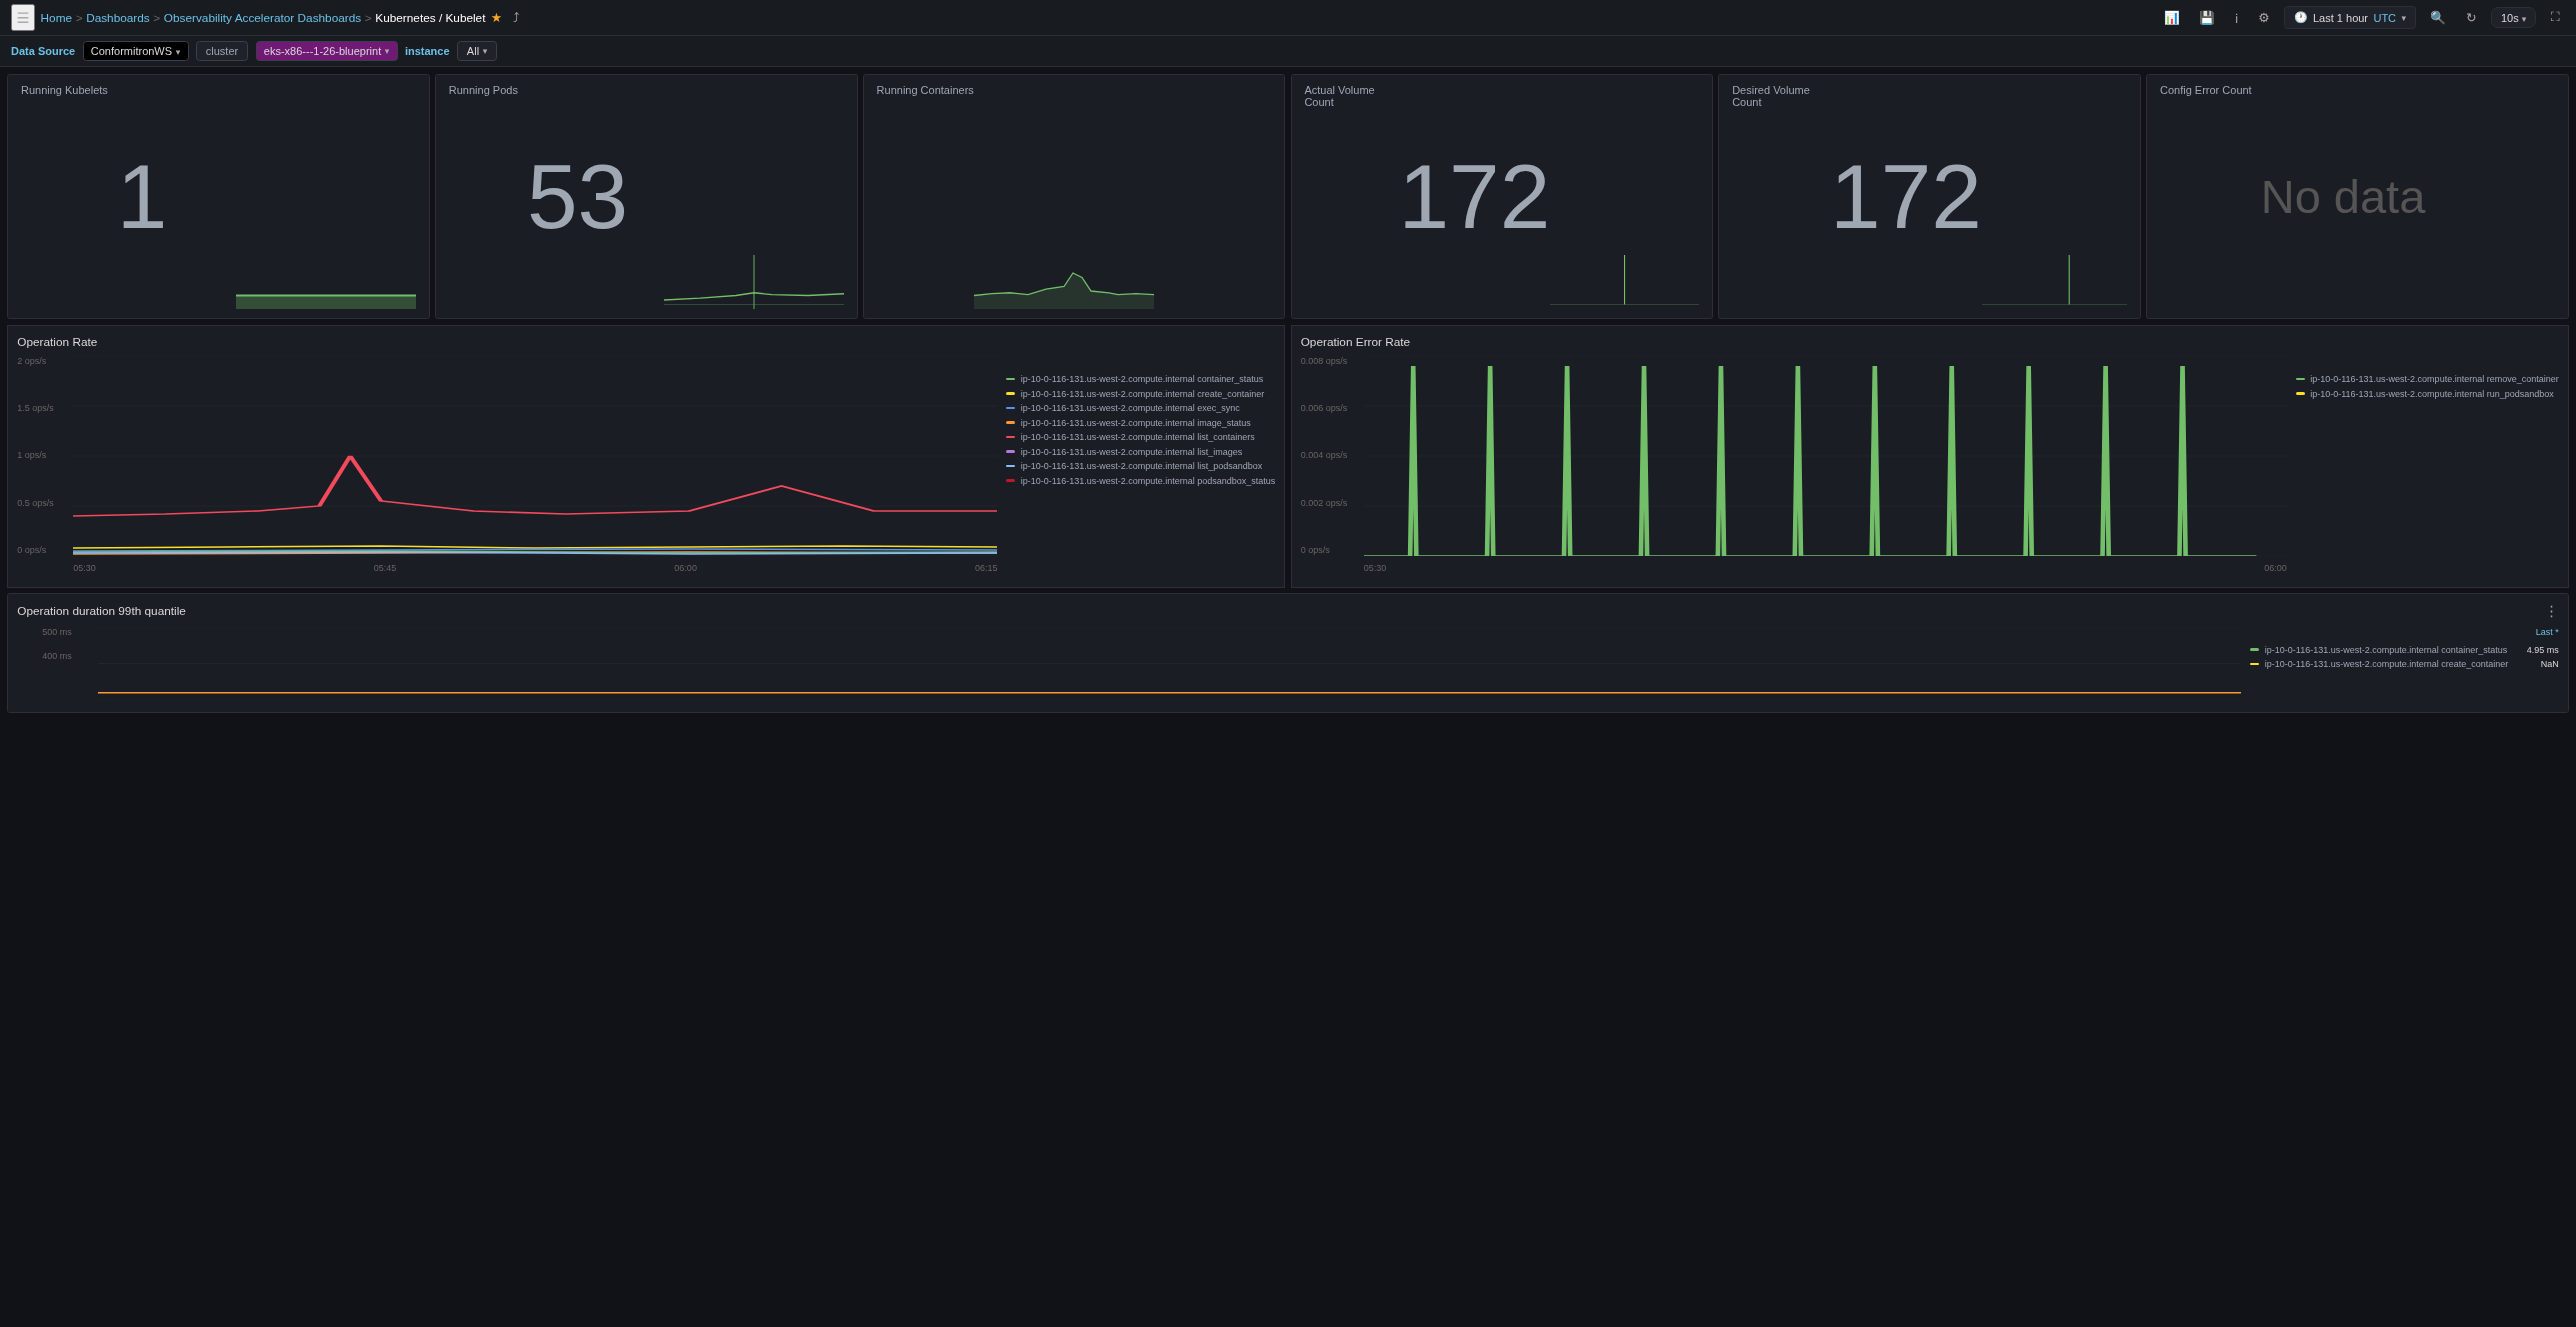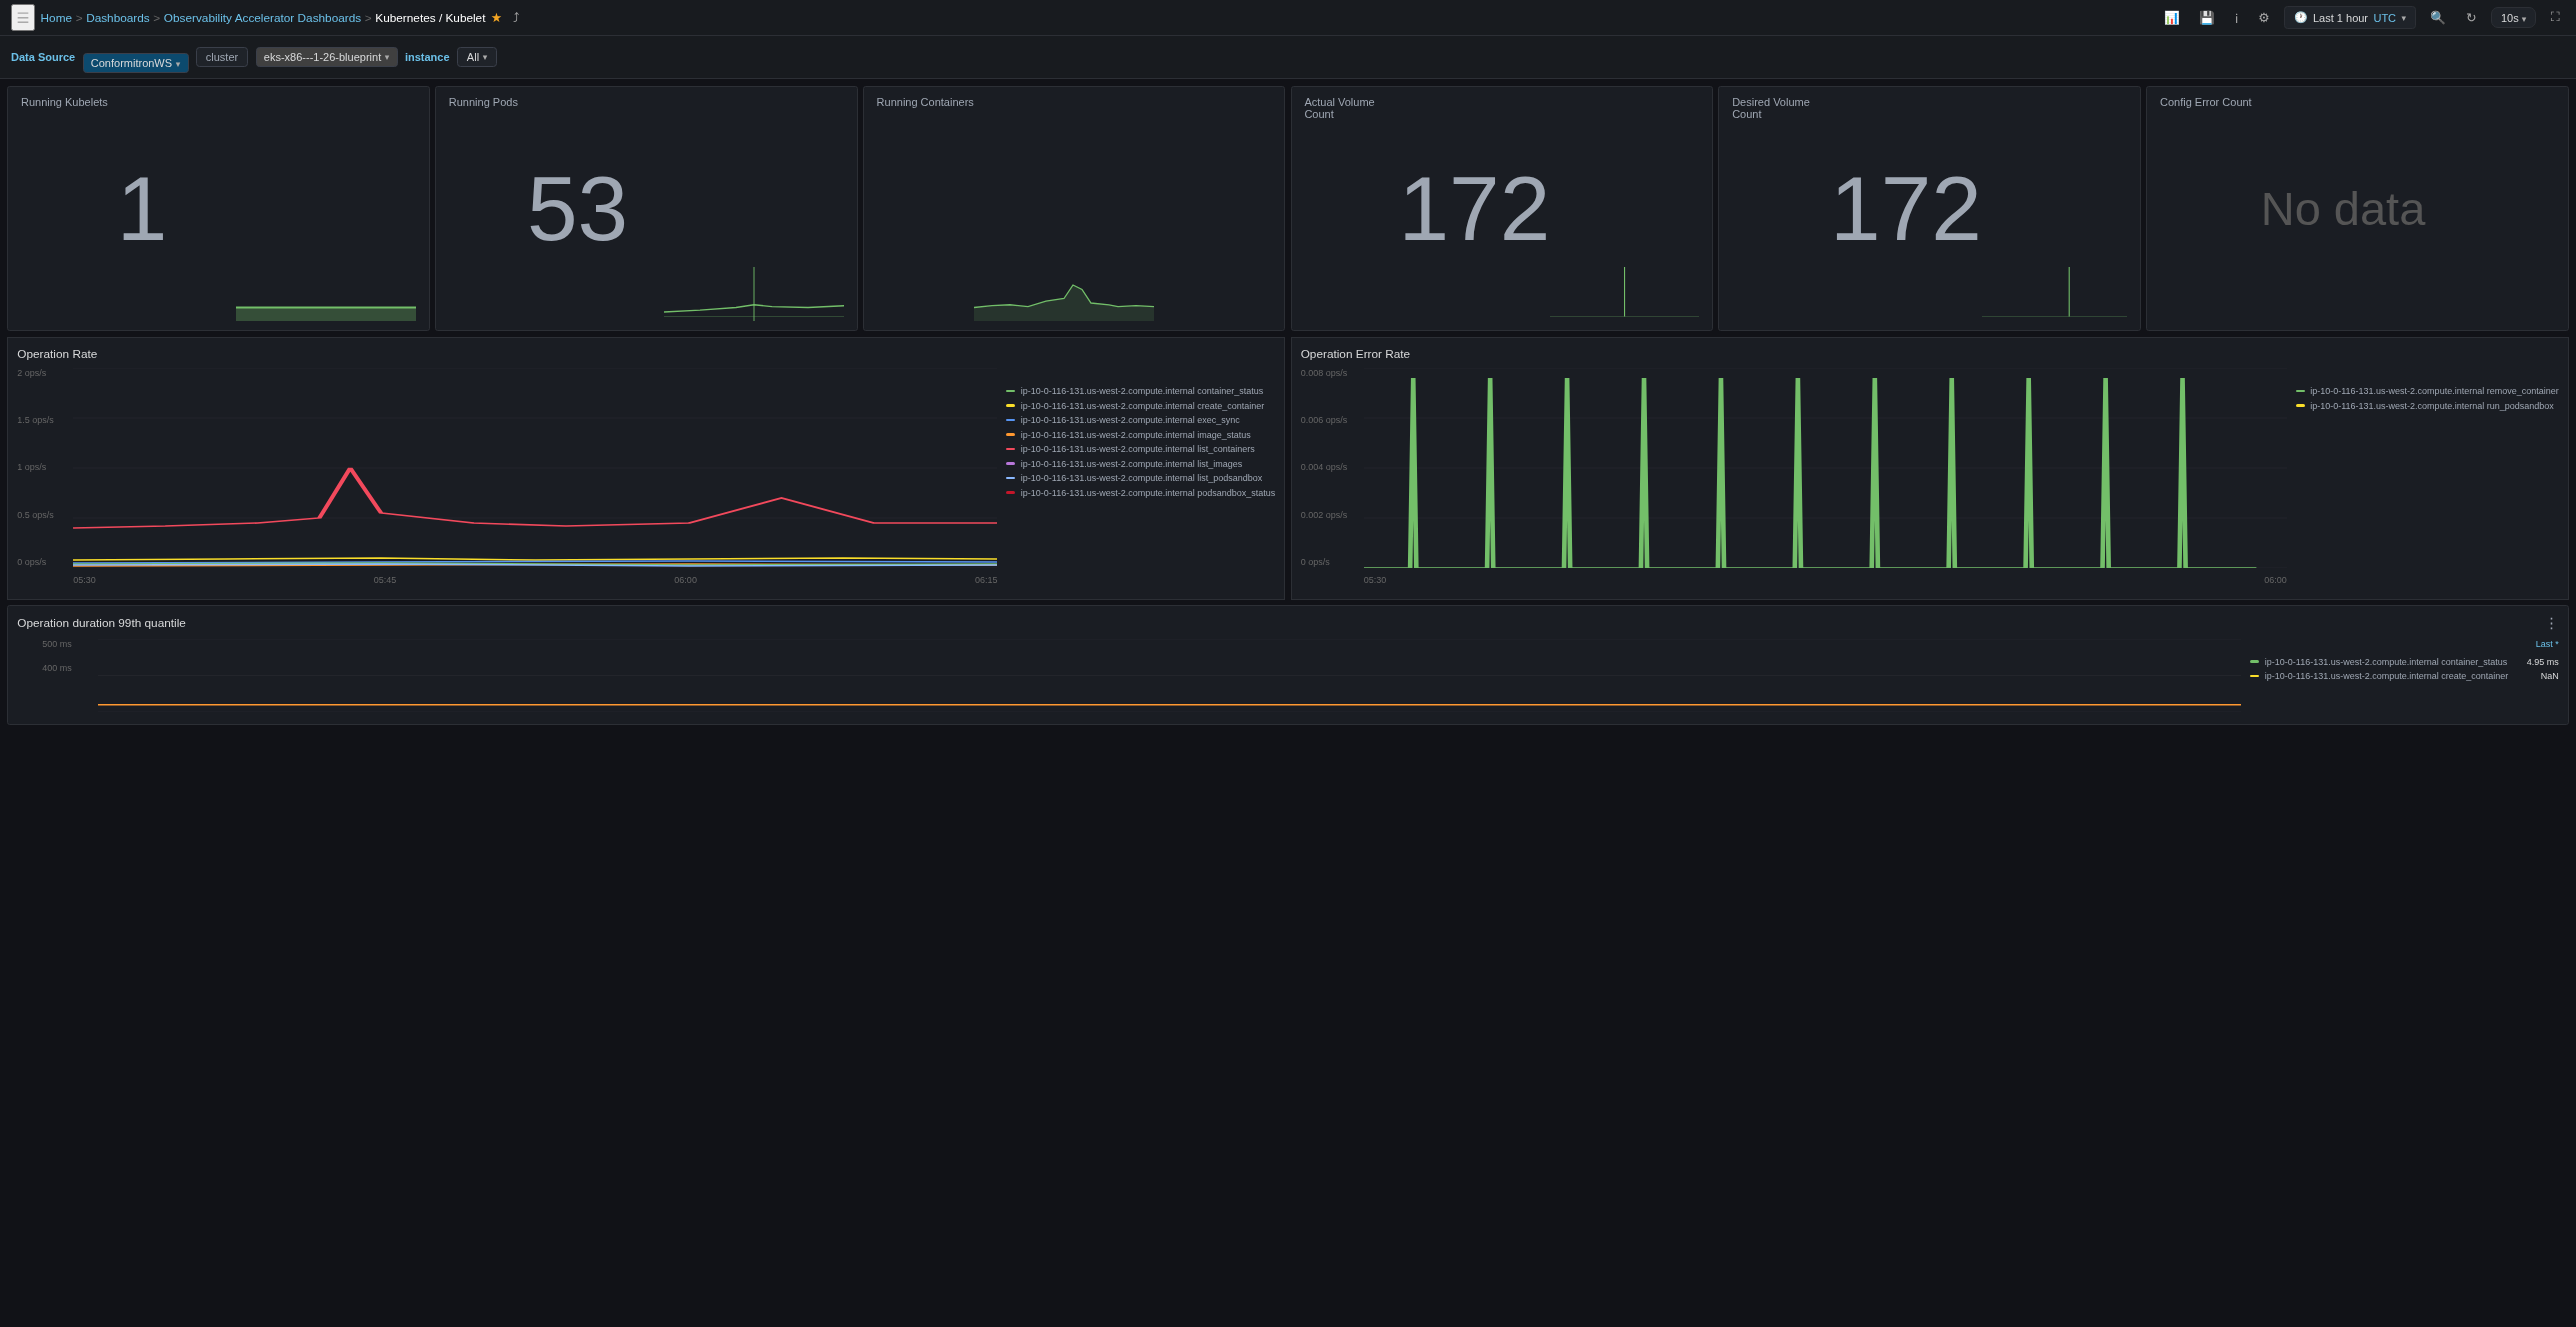--- a/index.html
+++ b/index.html
@@ -48,30 +48,30 @@
       display: flex;
       align-items: center;
       padding: 5.4px 11px;
       gap: 7.3px;
       flex-wrap: wrap;
     }
     .toolbar-label {
       color: #6bc0e8; font-size: 11px; font-weight: 600;
     }
     .toolbar-select {
-      background: #0c4a6e; border: 0.9px solid #3a3f4a; border-radius: 3.6px;
+      background: #000000; border: 0.9px solid #3a3f4a; border-radius: 3.6px;
       color: #d8d9da; padding: 2.7px 7.3px; font-size: 11px; cursor: pointer;
-      display: flex; align-items: flex-end; gap: 3.6px; margin-top: 12px;
+      display: flex; align-items: flex-end; gap: 3.6px;
     }
     .toolbar-badge {
       background: #1f2329; border: 0.9px solid #3a3f4a; border-radius: 3.6px;
       color: #9fa7b3; padding: 2.7px 9px; font-size: 11px;
     }
     .toolbar-dropdown {
-      background: #404040; border: 0.9px solid #3a3f4a; border-radius: 3.6px;
+      background: #701a75; border: 0.9px solid #3a3f4a; border-radius: 3.6px;
       color: #d8d9da; padding: 2.7px 7.3px; font-size: 11px; cursor: pointer;
       display: flex; align-items: center; gap: 3.6px;
     }
     .instance-label {
       color: #6bc0e8; font-size: 11px; font-weight: 600;
     }
     .all-dropdown {
       background: #1f2329; border: 0.9px solid #3a3f4a; border-radius: 3.6px;
       color: #d8d9da; padding: 2.7px 9px; font-size: 11px; cursor: pointer;
       display: flex; align-items: center; gap: 3.6px;

